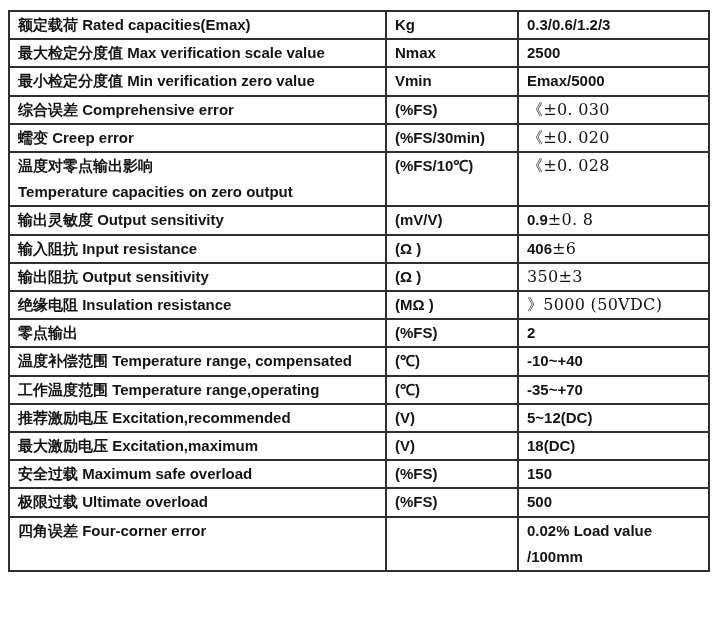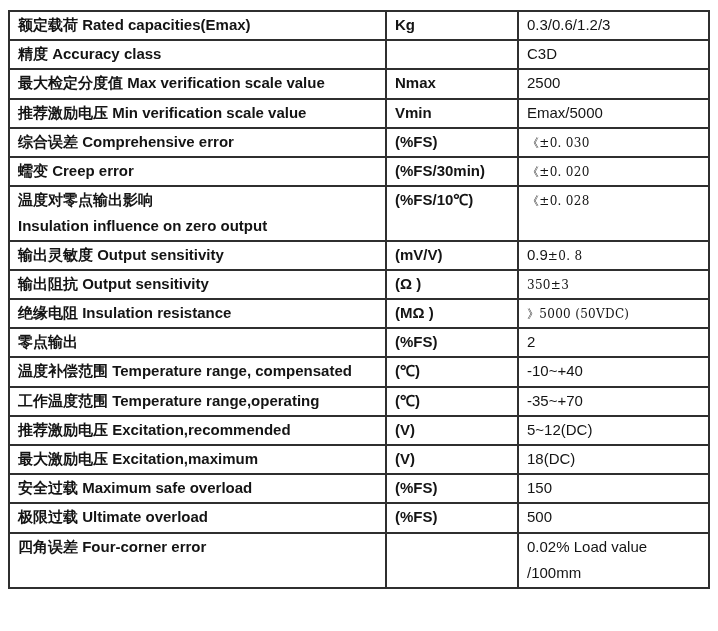--- a/index.html
+++ b/index.html
@@ -28,79 +28,79 @@
     vertical-align: top;
     color: #141414;
     font-weight: bold;
     font-size: 15px;
     line-height: 26.2px;
     white-space: pre-line;
     overflow: hidden;
   }
   tr.s { height: 26.6px; }
   tr.d { height: 53.2px; }
-  .vb { font-weight: normal; }
+  .vb { font-weight: bold; }
   .vs {
     font-family: "DejaVu Serif", "Liberation Serif", serif;
     font-weight: normal;
-    font-size: 12px;
+    font-size: 16px;
     letter-spacing: 0.3px;
   }
 </style>
 </head>
 <body>
 
 <div class="sheet">
   <table class="spec">
     <colgroup>
       <col style="width:377px">
       <col style="width:132px">
       <col style="width:191px">
     </colgroup>
     <tbody>
       <tr class="s">
         <td>额定载荷 Rated capacities(Emax)</td>
         <td>Kg</td>
         <td><span class="vb">0.3/0.6/1.2/3</span><span class="vs"></span></td>
       </tr>
       <tr class="s">
-        <td>精度 Accuracy class</td>
-        <td></td>
-        <td><span class="vb">C3D</span><span class="vs"></span></td>
-      </tr>
-      <tr class="s">
         <td>最大检定分度值 Max verification scale value</td>
         <td>Nmax</td>
         <td><span class="vb">2500</span><span class="vs"></span></td>
       </tr>
       <tr class="s">
-        <td>推荐激励电压 Min verification scale value</td>
+        <td>最小检定分度值 Min verification zero value</td>
         <td>Vmin</td>
         <td><span class="vb">Emax/5000</span><span class="vs"></span></td>
       </tr>
       <tr class="s">
         <td>综合误差 Comprehensive error</td>
         <td>(%FS)</td>
         <td><span class="vb"></span><span class="vs">《±0. 030</span></td>
       </tr>
       <tr class="s">
         <td>蠕变 Creep error</td>
         <td>(%FS/30min)</td>
         <td><span class="vb"></span><span class="vs">《±0. 020</span></td>
       </tr>
       <tr class="d">
         <td>温度对零点输出影响
-Insulation influence on zero output</td>
+Temperature capacities on zero output</td>
         <td>(%FS/10℃)</td>
         <td><span class="vb"></span><span class="vs">《±0. 028</span></td>
       </tr>
       <tr class="s">
         <td>输出灵敏度 Output sensitivity</td>
         <td>(mV/V)</td>
         <td><span class="vb">0.9</span><span class="vs">±0. 8</span></td>
+      </tr>
+      <tr class="s">
+        <td>输入阻抗 Input resistance</td>
+        <td>(Ω )</td>
+        <td><span class="vb">406</span><span class="vs">±6</span></td>
       </tr>
       <tr class="s">
         <td>输出阻抗 Output sensitivity</td>
         <td>(Ω )</td>
         <td><span class="vb"></span><span class="vs">350±3</span></td>
       </tr>
       <tr class="s">
         <td>绝缘电阻 Insulation resistance</td>
         <td>(MΩ )</td>
         <td><span class="vb"></span><span class="vs">》5000 (50VDC)</span></td>

